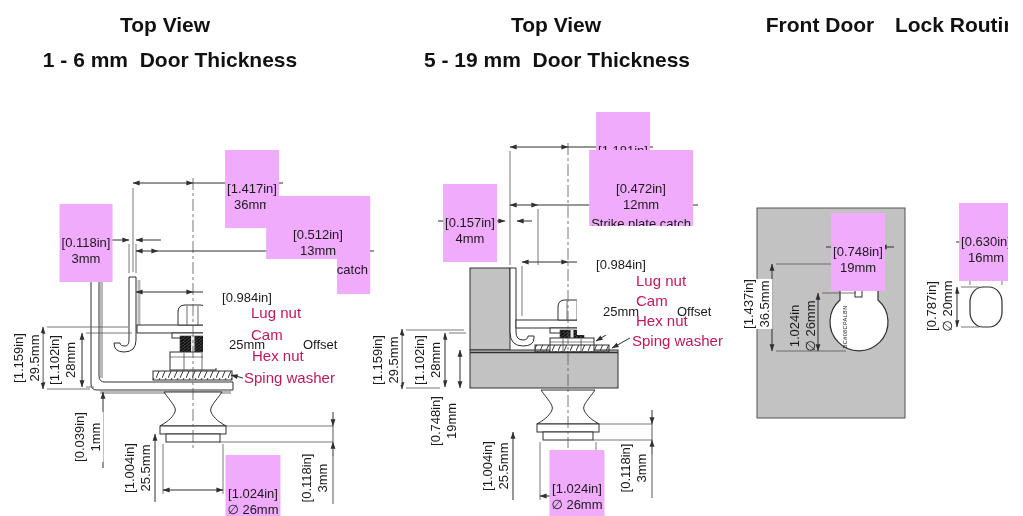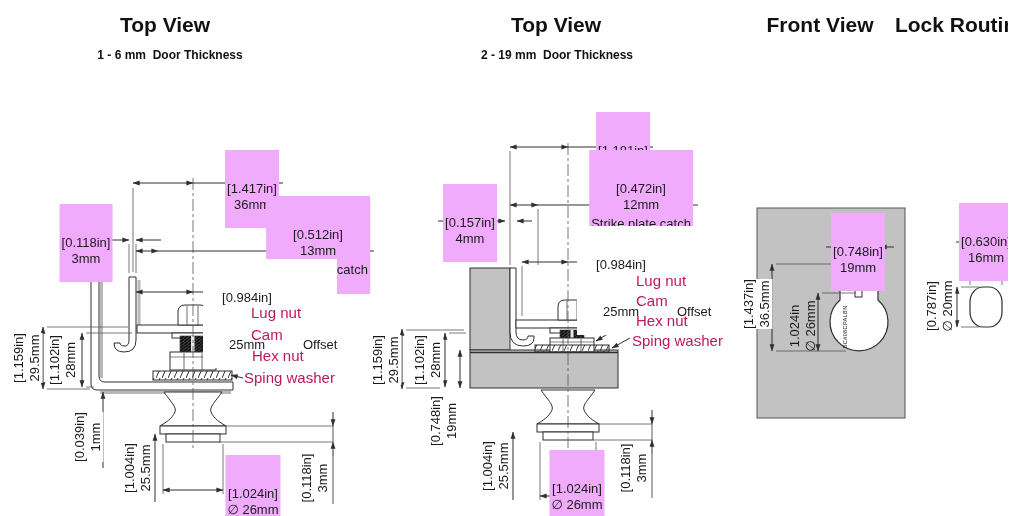--- a/index.html
+++ b/index.html
@@ -1,20 +1,20 @@
 <!DOCTYPE html>
 <html><head>
 <meta charset="utf-8">
 <style>
   html,body{margin:0;padding:0;background:#fff;}
   #sheet{position:relative;width:1008px;height:516px;background:#fff;overflow:hidden;
          font-family:"Liberation Sans",sans-serif;color:#111;}
   svg{position:absolute;left:0;top:0;}
   .vtitle{position:absolute;transform:translateX(-50%);font-size:21px;font-weight:bold;white-space:pre;}
-  .vsub{position:absolute;transform:translateX(-50%);font-size:12px;font-weight:bold;white-space:pre;}
+  .vsub{position:absolute;transform:translateX(-50%);font-size:21px;font-weight:bold;white-space:pre;}
   .dim{position:absolute;transform:translateX(-50%);text-align:center;font-size:13px;line-height:1.2;
        background:#f0abfc;padding:0 2px;white-space:pre;color:#1a1a1a;}
   .dim span{display:block;}
   .dim .note{margin-top:4px;}
   .vdim{position:absolute;transform:translate(-50%,-50%) rotate(-90deg);display:flex;flex-direction:column;
         align-items:center;font-size:13px;line-height:1.2;background:#fff;white-space:nowrap;color:#1a1a1a;}
   .offdim{position:absolute;font-size:13px;line-height:1.2;background:#fff;color:#1a1a1a;white-space:pre;}
   .offdim .oin{display:block;width:88px;text-align:center;}
   .offdim .orow{display:flex;gap:12px;align-items:flex-end;}
   .offdim .omm{display:inline-block;width:88px;text-align:center;}
@@ -196,22 +196,22 @@
     <line x1="970" y1="242" x2="1002" y2="242" stroke-width="0.8"></line>
     <line x1="956" y1="242" x2="970" y2="242" marker-end="url(#ar)"></line>
     <line x1="1016" y1="242" x2="1002" y2="242" marker-end="url(#ar)"></line>
     <line x1="957" y1="287" x2="957" y2="327" marker-start="url(#ar)" marker-end="url(#ar)"></line>
   </g>
 </svg>
 
 <div class="vtitle" style="left:165px;top:13px">Top View</div>
 <div class="vsub" style="left:170px;top:48px">1 - 6 mm  Door Thickness</div>
 <div class="vtitle" style="left:556px;top:13px">Top View</div>
-<div class="vsub" style="left:557px;top:48px">2 - 19 mm  Door Thickness</div>
-<div class="vtitle" style="left:820px;top:13px">Front View</div>
+<div class="vsub" style="left:557px;top:48px">5 - 19 mm  Door Thickness</div>
+<div class="vtitle" style="left:820px;top:13px">Front Door</div>
 <div class="vtitle" style="left:962px;top:13px">Lock Routing</div>
 
 <div class="dim" style="left:252px;top:150px">
   <span>[1.417in]</span><span>36mm</span>
 </div>
 <div class="dim" style="left:86px;top:204px">
   <span>[0.118in]</span><span>3mm</span>
 </div>
 <div class="dim" style="left:318px;top:196px">
   <span>[0.512in]</span><span>13mm</span><span class="note">Strike plate catch</span>

